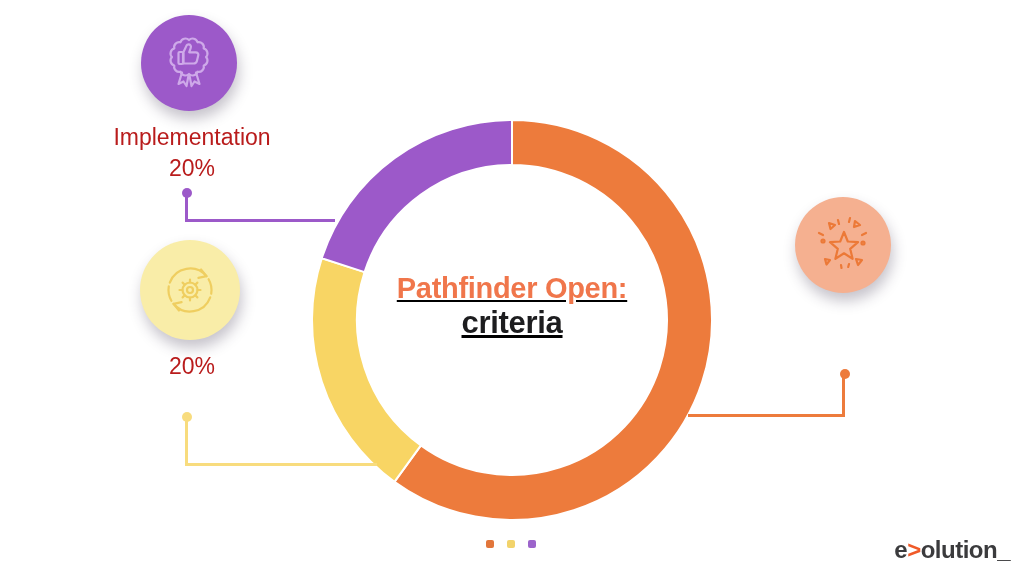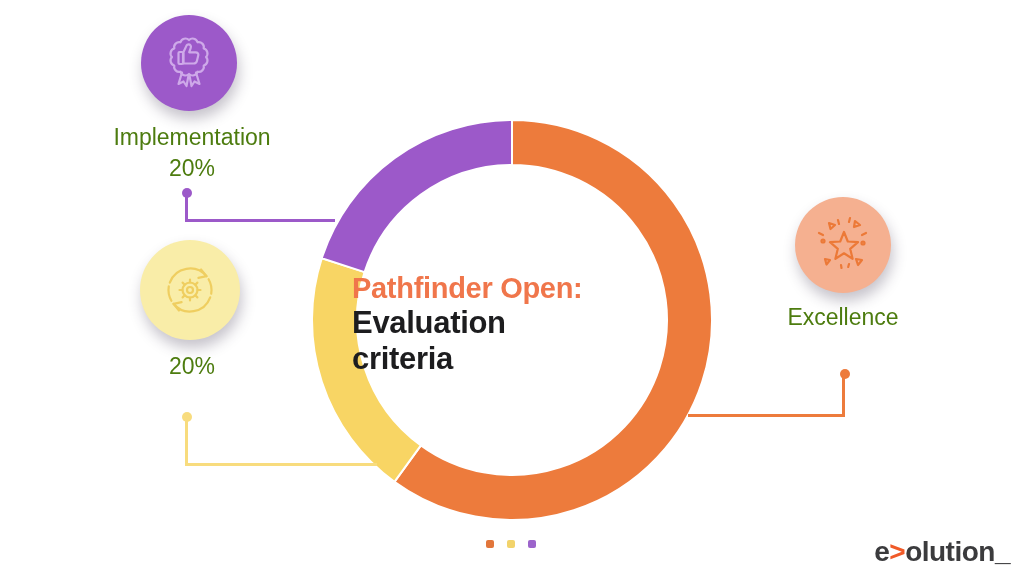--- a/index.html
+++ b/index.html
@@ -5,36 +5,36 @@
   html,body{margin:0;padding:0;}
   body{
     width:1024px;height:576px;position:relative;overflow:hidden;
     background:#ffffff;
     font-family:"Liberation Sans", sans-serif;
   }
   .abs{position:absolute;}
 
   
   #donut-wrap{left:311px;top:119px;width:402px;height:402px;}
-  .center-label{left:352px;top:271px;width:320px;text-align:left;}
+  .center-label{left:352px;top:271px;width:320px;text-align:center;text-decoration:underline;}
   .center-label .l1{color:#F0764B;font-size:29px;font-weight:bold;line-height:34px;letter-spacing:-0.3px;}
   .center-label .l2{color:#1D1D1F;font-size:31px;font-weight:bold;line-height:36px;letter-spacing:-0.3px;}
 
   
   .icon-circle{
     border-radius:50%;display:flex;align-items:center;justify-content:center;
     box-shadow:2px 8px 14px rgba(50,40,70,0.28);
   }
   #circle-implementation{left:141px;top:15px;width:96px;height:96px;}
   #circle-impact{left:140px;top:240px;width:100px;height:100px;}
   #circle-excellence{left:795px;top:197px;width:96px;height:96px;}
   .icon-circle svg{display:block;}
 
   
-  .callout{position:absolute;text-align:center;color:#4d7c0f;font-size:23px;line-height:31px;}
+  .callout{position:absolute;text-align:center;color:#b91c1c;font-size:23px;line-height:31px;}
   #callout-implementation{left:42px;top:122px;width:300px;}
   #callout-impact{left:92px;top:351px;width:200px;}
   #callout-excellence{left:743px;top:302px;width:200px;}
 
   
   .conn{position:absolute;}
   .conn-dot{position:absolute;width:10px;height:10px;border-radius:50%;}
   .c-purple{background:#9C59C9;}
   .c-yellow{background:#F8DC7E;}
   .c-orange{background:#ED7B3C;}
@@ -44,37 +44,36 @@
   #yl-dot{left:182px;top:412px;}
   #yl-v{left:185px;top:417px;width:3px;height:49px;}
   #yl-h{left:185px;top:463px;width:192px;height:3px;}
   #or-dot{left:840px;top:369px;}
   #or-v{left:842px;top:374px;width:3px;height:43px;}
   #or-h{left:688px;top:414px;width:157px;height:3px;}
 
   
   #legend-dots{left:486px;top:540px;display:flex;gap:13px;}
   .mini-dot{width:8px;height:8px;border-radius:2px;display:inline-block;}
-  #logo{right:14px;top:536px;font-size:28px;font-weight:bold;color:#3B3B3D;letter-spacing:-0.5px;}
+  #logo{right:14px;top:536px;font-size:24px;font-weight:bold;color:#3B3B3D;letter-spacing:-0.5px;}
   #logo .logo-arrow{color:#F05A28;font-weight:bold;}
 </style>
 </head>
 <body>
 
 <div class="abs" id="donut-wrap">
   <svg id="donut-svg" width="402" height="402" viewBox="0 0 402 402">
       <path d="M 201.00 1.00 A 200 200 0 1 1 83.44 362.80 L 109.89 326.40 A 155 155 0 1 0 201.00 46.00 Z" fill="#ED7B3C" stroke="#ffffff" stroke-width="2"></path>
       <path d="M 83.44 362.80 A 200 200 0 0 1 10.79 139.20 L 53.59 153.10 A 155 155 0 0 0 109.89 326.40 Z" fill="#F8D564" stroke="#ffffff" stroke-width="2"></path>
       <path d="M 10.79 139.20 A 200 200 0 0 1 201.00 1.00 L 201.00 46.00 A 155 155 0 0 0 53.59 153.10 Z" fill="#9C59C9" stroke="#ffffff" stroke-width="2"></path>
     </svg>
 </div>
 
 <div class="abs center-label">
   <div class="l1">Pathfinder Open:</div>
-  <div class="l2">Evaluation</div>
   <div class="l2">criteria</div>
 </div>
 
 <div class="abs icon-circle" id="circle-implementation" style="background: rgb(156, 89, 201);">
   <svg width="64" height="64" viewBox="0 0 64 64" fill="none" stroke="#CEA9E9" stroke-width="2.2" stroke-linecap="round" stroke-linejoin="round">
     <path d="M49,26 A5.1 5.1 0 0 1 46.7,34.5 A5.1 5.1 0 0 1 40.5,40.7 A5.1 5.1 0 0 1 32,43 A5.1 5.1 0 0 1 23.5,40.7 A5.1 5.1 0 0 1 17.3,34.5 A5.1 5.1 0 0 1 15,26 A5.1 5.1 0 0 1 17.3,17.5 A5.1 5.1 0 0 1 23.5,11.3 A5.1 5.1 0 0 1 32,9 A5.1 5.1 0 0 1 40.5,11.3 A5.1 5.1 0 0 1 46.7,17.5 A5.1 5.1 0 0 1 49,26 Z"></path>
     <rect x="21.5" y="21" width="4.5" height="12" rx="1"></rect>
     <path d="M26.5,32.5 h10 c1.8,0 3,-1 3.4,-2.6 l1.4,-5.6 c0.4,-1.7 -0.8,-3 -2.5,-3 h-6.6 l1.6,-4.6 c0.6,-1.8 -0.6,-3.4 -2.3,-3.4 c-0.9,0 -1.6,0.5 -2,1.3 l-3,6.4 z"></path>
     <path d="M25,41.5 L21.5,53 L26.5,50.5 L29.5,55 L31.5,44.5"></path>
     <path d="M39,41.5 L42.5,53 L37.5,50.5 L34.5,55 L32.5,44.5"></path>
@@ -109,21 +108,20 @@
 </div>
 
 <div class="callout" id="callout-implementation">
   <div>Implementation</div>
   <div>20%</div>
 </div>
 <div class="callout" id="callout-impact">
   <div>20%</div>
 </div>
 <div class="callout" id="callout-excellence">
-  <div>Excellence</div>
 </div>
 
 <span class="conn-dot c-purple" id="pl-dot"></span>
 <span class="conn c-purple" id="pl-v"></span>
 <span class="conn c-purple" id="pl-h"></span>
 <span class="conn-dot c-yellow" id="yl-dot"></span>
 <span class="conn c-yellow" id="yl-v"></span>
 <span class="conn c-yellow" id="yl-h"></span>
 <span class="conn-dot c-orange" id="or-dot"></span>
 <span class="conn c-orange" id="or-v"></span>

